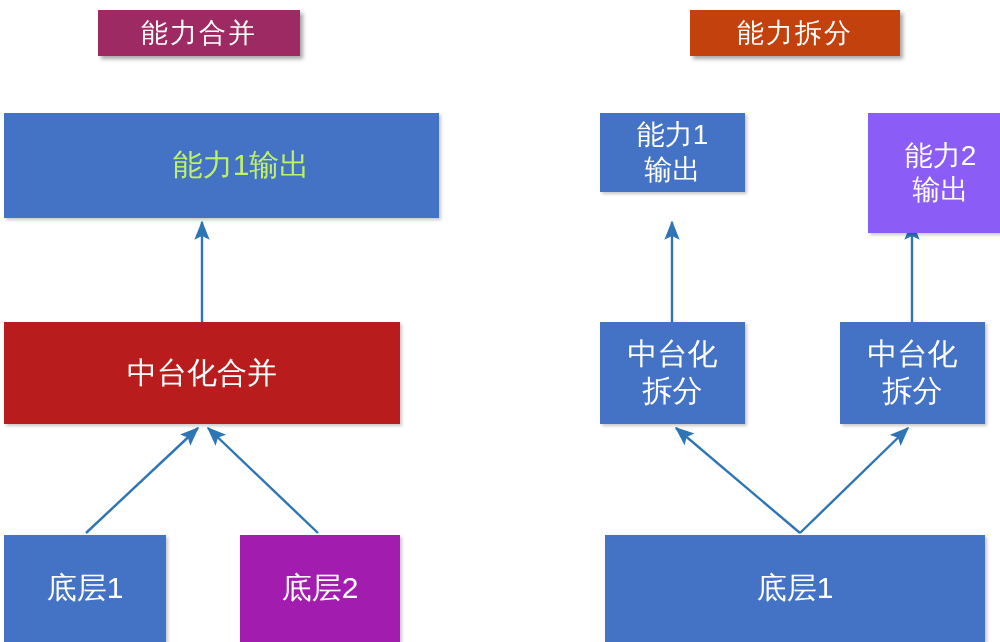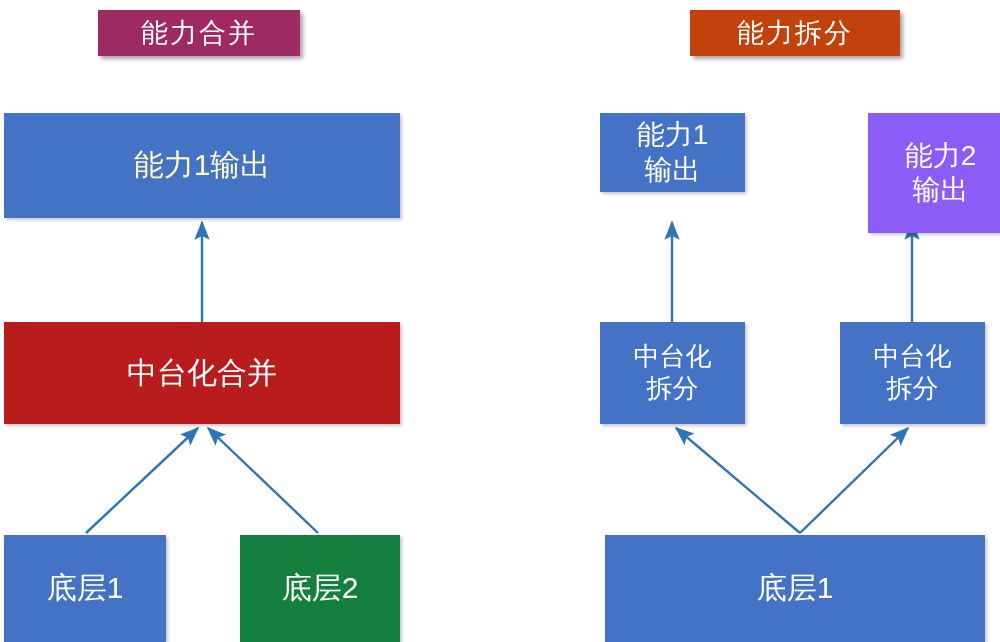--- a/index.html
+++ b/index.html
@@ -26,21 +26,21 @@
     background:#4472C4;
     color:#ffffff;
     display:flex;align-items:center;justify-content:center;
     text-align:center;
     line-height:1.22;
     box-shadow:2px 2px 3px rgba(0,0,0,0.22);
     white-space:pre-line;
   }
   .node.big{font-size:30px;}
   .node.med{font-size:28px;}
-  .node.small{font-size:26px;}
+  .node.small{font-size:30px;}
 
   svg.links{position:absolute;left:0;top:0;width:1000px;height:642px;pointer-events:none;}
 </style>
 </head>
 <body>
 
 <div id="canvas">
   <svg class="links" viewBox="0 0 1000 642">
     <defs>
       <marker id="ah" markerWidth="9" markerHeight="9" refX="7.4" refY="3.2" orient="auto" markerUnits="strokeWidth">
@@ -52,24 +52,24 @@
         <line x1="86" y1="533" x2="198" y2="428" stroke="#2E75B6" stroke-width="2.4" marker-end="url(#ah)"></line>
         <line x1="318" y1="533" x2="208" y2="428" stroke="#2E75B6" stroke-width="2.4" marker-end="url(#ah)"></line>
         <line x1="672" y1="322" x2="672" y2="222" stroke="#2E75B6" stroke-width="2.4" marker-end="url(#ah)"></line>
         <line x1="912" y1="322" x2="912" y2="222" stroke="#2E75B6" stroke-width="2.4" marker-end="url(#ah)"></line>
         <line x1="800" y1="533" x2="676" y2="428" stroke="#2E75B6" stroke-width="2.4" marker-end="url(#ah)"></line>
         <line x1="800" y1="533" x2="908" y2="428" stroke="#2E75B6" stroke-width="2.4" marker-end="url(#ah)"></line>
       </g>
   </svg>
   <div id="nodes-layer">
       <div class="title-box" style="left: 98px; top: 10px; width: 202px; height: 46px; background: rgb(158, 42, 99);">能力合并</div>
-      <div class="node big" style="left: 4px; top: 113px; width: 396px; height: 105px; background: rgb(68, 114, 196); color: #fef9c3;">能力1输出</div>
+      <div class="node big" style="left: 4px; top: 113px; width: 396px; height: 105px; background: rgb(68, 114, 196); color: #bef264; padding-left: 39px;">能力1输出</div>
       <div class="node big" style="left: 4px; top: 322px; width: 396px; height: 102px; background: #b91c1c; color: rgb(255, 255, 255);">中台化合并</div>
       <div class="node big" style="left: 4px; top: 535px; width: 162px; height: 107px; background: rgb(68, 114, 196); color: rgb(255, 255, 255);">底层1</div>
-      <div class="node big" style="left: 240px; top: 535px; width: 160px; height: 107px; background: #15803d; color: rgb(255, 255, 255);">底层2</div>
+      <div class="node big" style="left: 240px; top: 535px; width: 160px; height: 107px; background: #a21caf; color: rgb(255, 255, 255);">底层2</div>
       <div class="title-box" style="left: 690px; top: 10px; width: 210px; height: 46px; background: #c2410c;">能力拆分</div>
       <div class="node med" style="left: 600px; top: 113px; width: 145px; height: 79px; background: rgb(68, 114, 196); color: rgb(255, 255, 255);">能力1
 输出</div>
       <div class="node med" style="left: 868px; top: 113px; width: 145px; height: 120px; background: #8b5cf6; color: rgb(255, 255, 255);">能力2
 输出</div>
       <div class="node small" style="left: 600px; top: 322px; width: 145px; height: 102px; background: rgb(68, 114, 196); color: rgb(255, 255, 255);">中台化
 拆分</div>
       <div class="node small" style="left: 840px; top: 322px; width: 145px; height: 102px; background: rgb(68, 114, 196); color: rgb(255, 255, 255);">中台化
 拆分</div>
       <div class="node big" style="left: 605px; top: 535px; width: 380px; height: 107px; background: rgb(68, 114, 196); color: rgb(255, 255, 255);">底层1</div>

